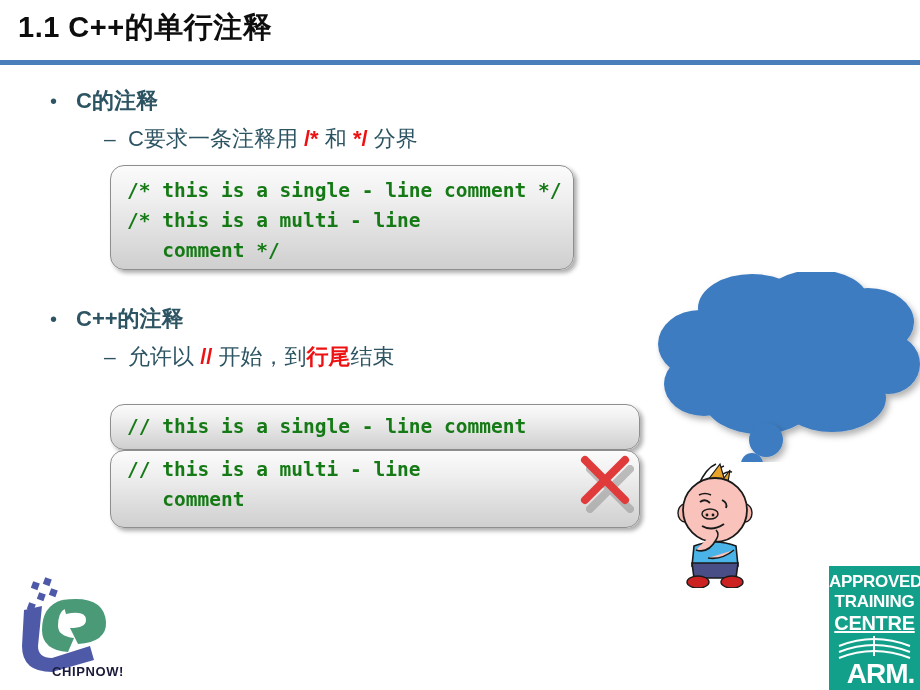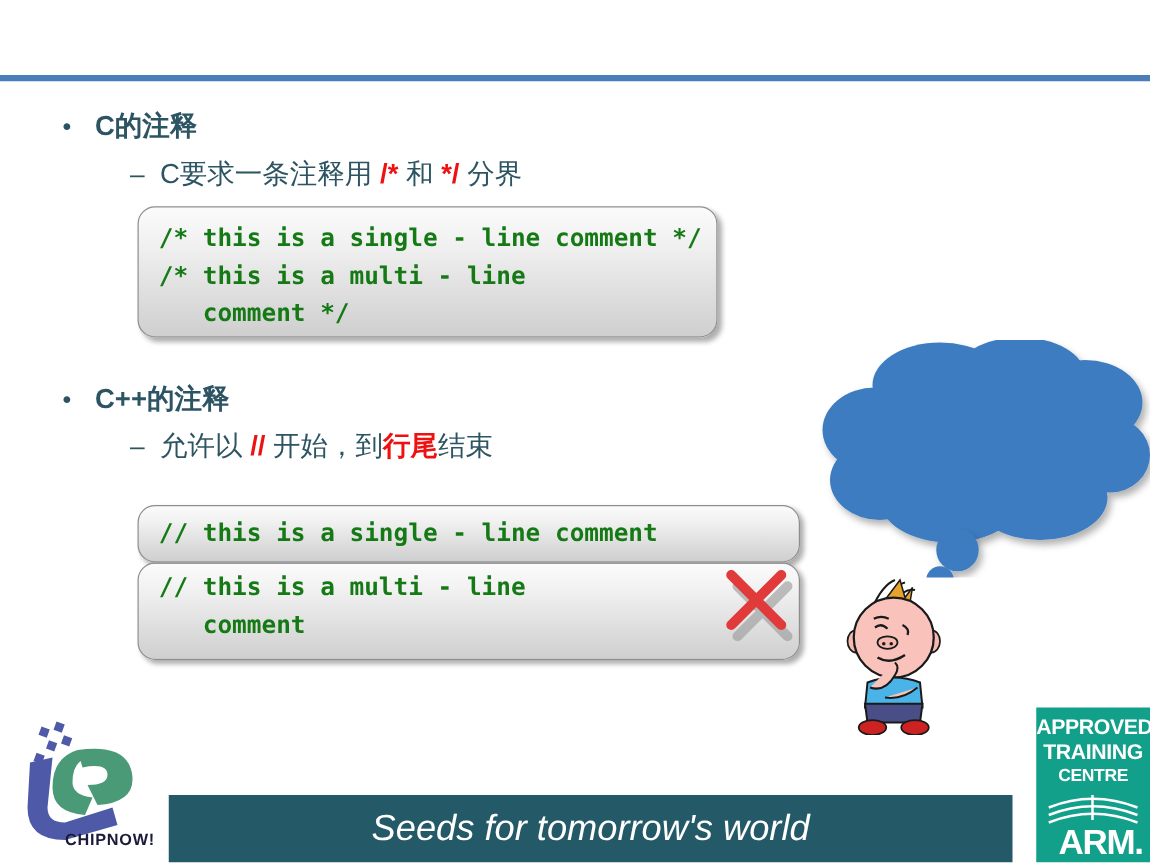--- a/index.html
+++ b/index.html
@@ -158,30 +158,31 @@
   }
   .arm-line {
     color: #ffffff;
     font-weight: bold;
     text-align: center;
     font-family: "Liberation Sans", "DejaVu Sans Condensed", sans-serif;
     letter-spacing: -0.3px;
   }
   .arm-l1 { position:absolute; left:0; top:6px;  width:91px; font-size:17px; }
   .arm-l2 { position:absolute; left:0; top:26px; width:91px; font-size:17px; }
-  .arm-l3 { position:absolute; left:0; top:46px; width:91px; font-size:14px; }
+  .arm-l3 { position:absolute; left:0; top:46px; width:91px; font-size:20px;text-decoration:underline; }
   .arm-l4 { position:absolute; left:0; top:92px; width:103px; font-size:28px; letter-spacing:-1px; }
 
   .boy { position: absolute; left: 672px; top: 458px; width: 86px; height: 130px; }
 </style>
 </head>
 <body>
 
 <div class="slide">
 
+  <div class="slide-title">1.1 C++的单行注释</div>
   <div class="title-rule"></div>
 
   <div class="bullet-row" style="left:50px; top:86px;">
     <span class="bullet-dot">•</span>
     <span class="bullet-label">C的注释</span>
   </div>
 
   <div class="sub-row" style="left:104px; top:124px;">
     <span class="sub-dash">–</span>
     <span class="sub-text">
@@ -280,23 +281,20 @@
 
     <path d="M20 105 L66 105 L64 120 L22 120 Z" fill="#4a4e86" stroke="#1a1a1a" stroke-width="1.6"></path>
 
     <path d="M24 92 Q36 96 44 82 Q48 76 44 72" fill="#f9c3bb" stroke="#1a1a1a" stroke-width="1.6"></path>
     <path d="M62 92 Q50 102 36 100" fill="#f9c3bb" stroke="#1a1a1a" stroke-width="1.6"></path>
 
     <ellipse cx="26" cy="124" rx="11" ry="6" fill="#cc2222" stroke="#1a1a1a" stroke-width="1.4"></ellipse>
     <ellipse cx="60" cy="124" rx="11" ry="6" fill="#cc2222" stroke="#1a1a1a" stroke-width="1.4"></ellipse>
   </svg>
 
-  <div class="footer-bar">
-    <div class="footer-text">Seeds for tomorrow's world</div>
-  </div>
 
   <svg class="chipnow-logo" viewBox="0 0 116 112">
     <g fill="#4e5aa8">
       <rect x="24" y="6" width="7" height="7" transform="rotate(20 27 9)"></rect>
       <rect x="36" y="2" width="7" height="7" transform="rotate(20 39 5)"></rect>
       <rect x="30" y="17" width="7" height="7" transform="rotate(20 33 20)"></rect>
       <rect x="42" y="13" width="7" height="7" transform="rotate(20 45 16)"></rect>
       <rect x="20" y="27" width="7" height="7" transform="rotate(20 23 30)"></rect>
     </g>
     <path d="M16 34 L34 30 L30 70 Q30 82 44 82 L82 70 L86 84 L44 96 Q14 96 14 70 Z" fill="#4e5aa8"></path>

